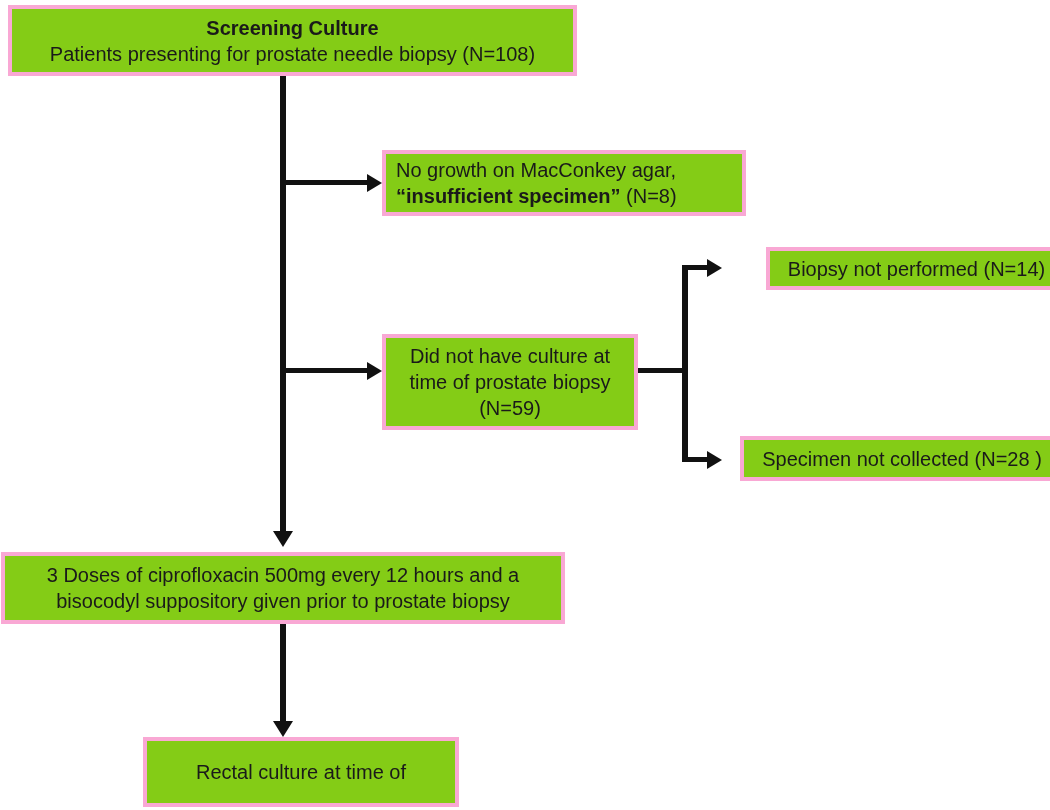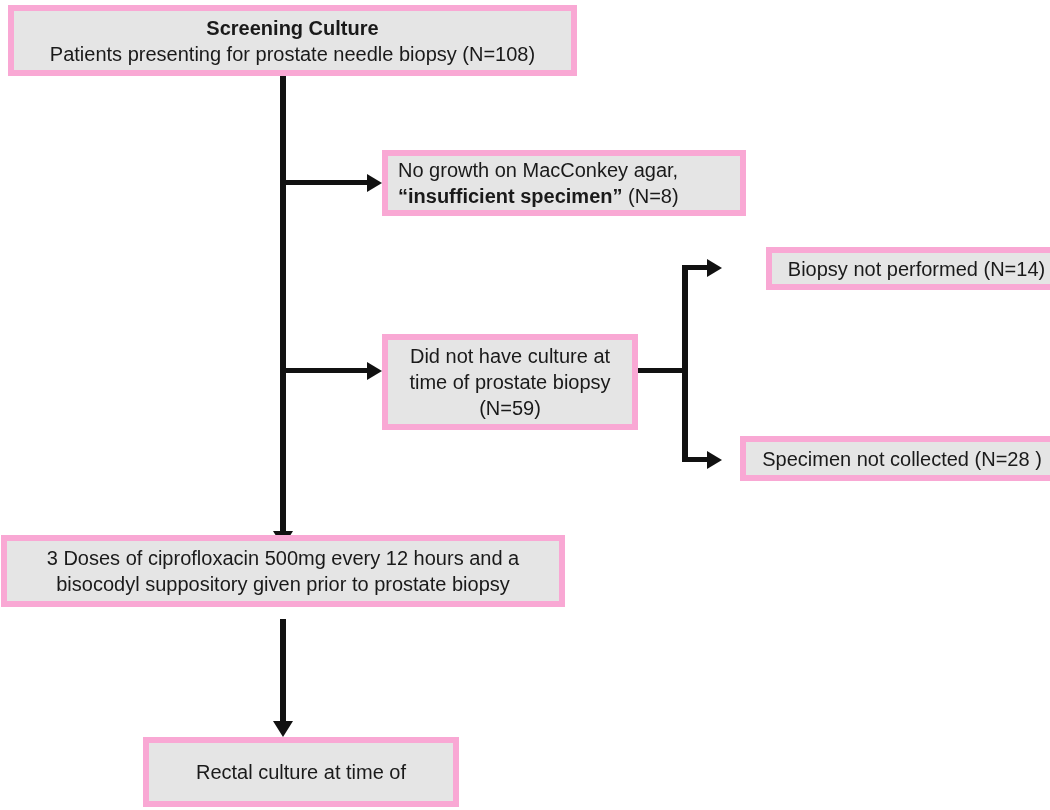--- a/index.html
+++ b/index.html
@@ -14,22 +14,22 @@
     background: #ffffff;
     font-family: "Liberation Sans", "DejaVu Sans", sans-serif;
     font-size: 20px;
     line-height: 26px;
     color: #1a1a1a;
     overflow: hidden;
   }
   .node {
     position: absolute;
     box-sizing: border-box;
-    border: 6px solid #f9a8d4;
-    background: #e5e5e5;
+    border: 4px solid #f9a8d4;
+    background: #84cc16;
     display: flex;
     flex-direction: column;
     justify-content: center;
     align-items: center;
     text-align: center;
   }
   .node.left-align {
     align-items: flex-start;
     text-align: center;
     padding-left: 10px;
@@ -102,21 +102,21 @@
   </div>
 
   <div class="node" style="left:722px; top:247px; width:301px; height:43px;margin-left:44px;">
     <div>Biopsy not performed (N=14)</div>
   </div>
 
   <div class="node" style="left:722px; top:436px; width:324px; height:45px;margin-left:18px;">
     <div>Specimen not collected (N=28 )</div>
   </div>
 
-  <div class="node" style="left:1px; top:535px; width:564px; height:72px;">
+  <div class="node" style="left:1px; top:552px; width:564px; height:72px;">
     <div>3 Doses of ciprofloxacin 500mg every 12 hours and a</div>
     <div>bisocodyl suppository given prior to prostate biopsy</div>
   </div>
 
   <div class="node" style="left:143px; top:737px; width:316px; height:70px;">
     <div>Rectal culture at time of</div>
   </div>
 
 </div>
 

